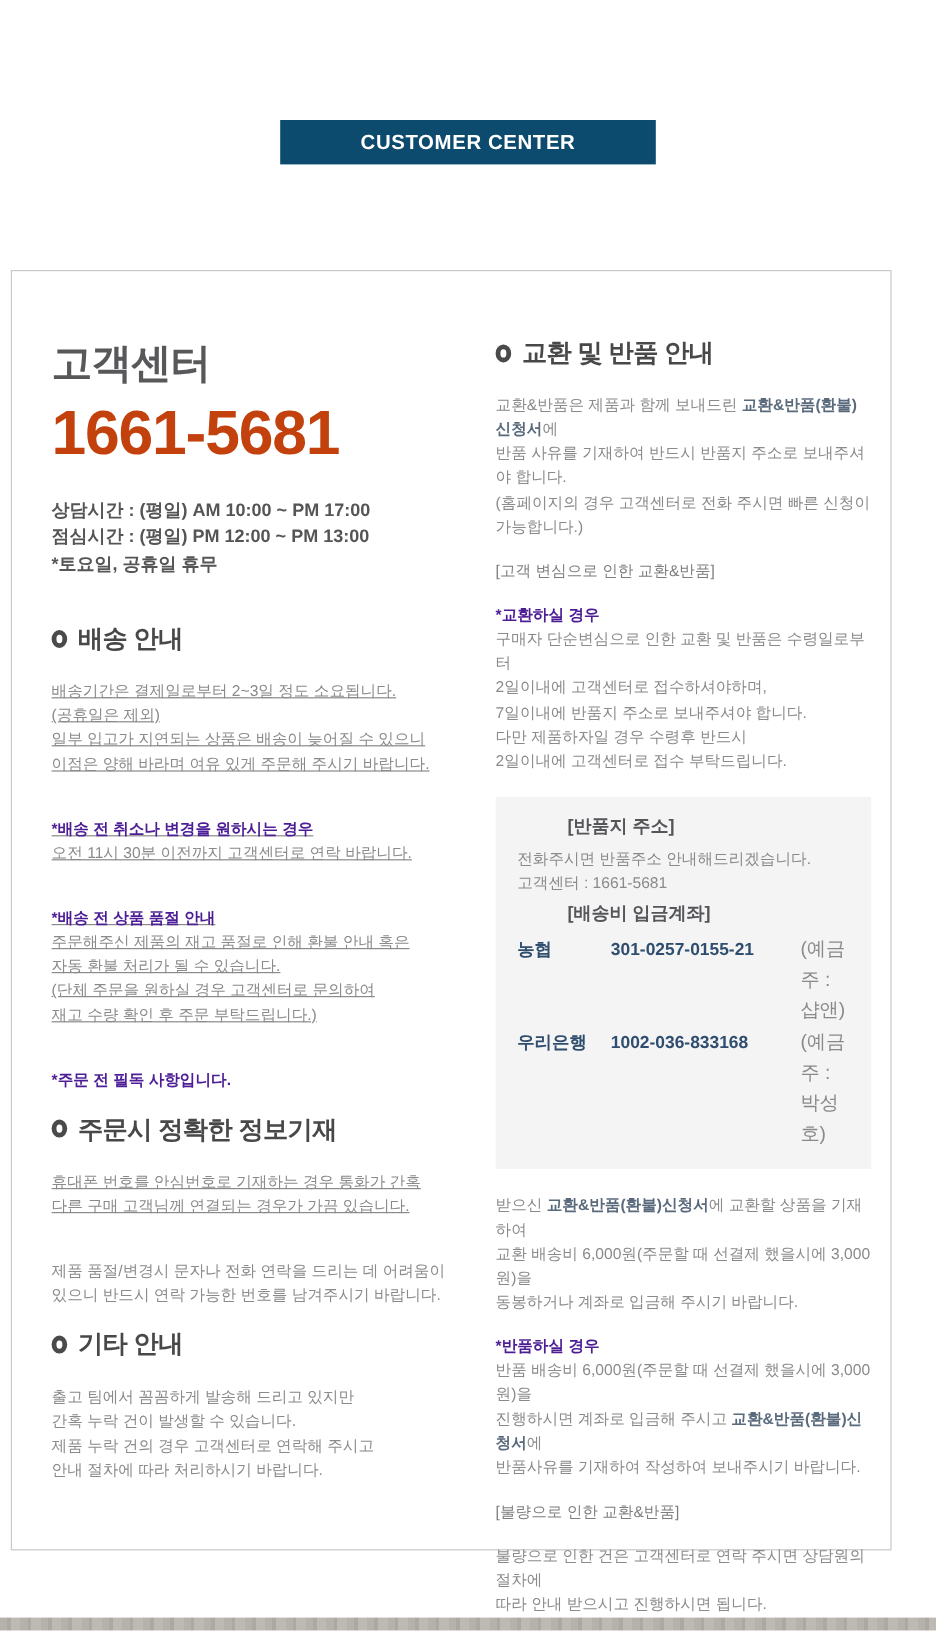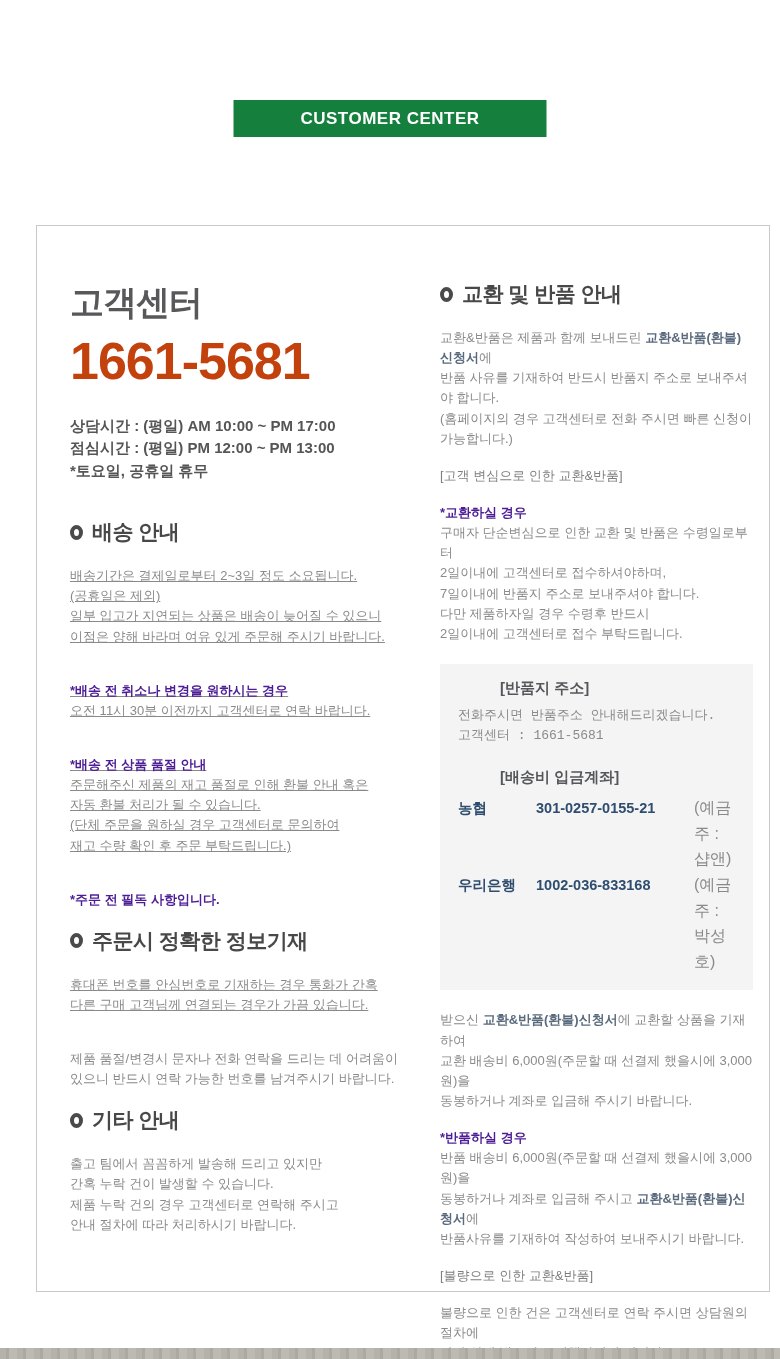--- a/index.html
+++ b/index.html
@@ -1,45 +1,45 @@
 <!DOCTYPE html>
 <html><head>
 <meta charset="utf-8">
 <style>
   html,body{margin:0;padding:0;background:#fff;}
   .page{position:relative;width:780px;height:1359px;background:#fff;overflow:hidden;
         font-family:"Liberation Sans","DejaVu Sans",sans-serif;}
   
   .banner{position:absolute;top:100px;left:50%;transform:translateX(-50%);
-          width:313px;height:37px;background:#15803d;color:#fff;
+          width:313px;height:37px;background:#0c4a6e;color:#fff;
           font-size:17px;font-weight:bold;letter-spacing:.5px;
           display:flex;align-items:center;justify-content:center;}
   
-  .box{position:absolute;top:225px;left:36px;width:734px;height:1067px;
+  .box{position:absolute;top:225px;left:9px;width:734px;height:1067px;
        border:1px solid #c9c9c9;background:#fff;box-sizing:border-box;
        padding:54px 16px 0 33px;display:flex;gap:18px;}
   .col-left{width:352px;flex:none;}
   .col-right{flex:1;min-width:0;}
   
   .title{font-size:34px;font-weight:bold;color:#58585a;margin:0 0 8px 0;letter-spacing:-1px;}
   .phone{font-size:52px;font-weight:bold;color:#c2410c;margin:0 0 26px 0;line-height:1.05;letter-spacing:-1px;}
   .hours{margin:0 0 36px 0;font-size:15px;line-height:1.5;color:#555;font-weight:600;}
   .sec{display:flex;align-items:center;gap:9px;margin:0 0 20px 0;
        font-size:21px;font-weight:bold;color:#484848;letter-spacing:-0.5px;}
   .ring{display:inline-block;width:5px;height:7px;border:4px solid #4a4a4a;border-radius:50%;flex:none;}
   .body{font-size:13px;line-height:1.55;color:#8a8a8a;margin:0 0 17px 0;}
   .subhead{color:#4c1d95;font-weight:bold;}
   .em{color:#5a6a7d;font-weight:bold;}
   .bracket{color:#7e7e7e;}
   .gap-lg{margin-bottom:34px;text-decoration:underline;}
   .section-space{margin-top:16px;}
   
   .graybox{background:#f4f4f4;padding:15px 18px 16px 18px;margin:20px 0 20px 0;}
   .graybox .boxlabel{font-size:15px;color:#55565a;font-weight:600;margin:0 0 8px 0;padding-left:42px;}
-  .graybox .body{margin-bottom:22px;font-family:Liberation Mono, monospace;}
+  .graybox .body{margin-bottom:6px;}
   .acct-row{display:flex;align-items:baseline;font-size:14.5px;line-height:1.6;}
   .acct-bank{width:66px;flex:none;color:#2f4d6e;font-weight:bold;text-align:justify;text-align-last:justify;}
   .acct-num{width:158px;flex:none;color:#2f4d6e;font-weight:bold;margin-left:12px;}
   .acct-holder{color:#8a8a8a;font-size:16px;}
   
   .strip{position:absolute;left:0;bottom:0;width:780px;height:11px;
          background:repeating-linear-gradient(90deg,#b5b1ab 0 6px,#aca8a2 6px 9px,#bdb9b3 9px 17px);}
 </style>
 </head>
 <body>
@@ -125,21 +125,21 @@
       </div>
 
       <p class="body">
         <span>받으신 </span><span class="em">교환&amp;반품(환불)신청서</span><span>에 교환할 상품을 기재하여</span><br>
         <span>교환 배송비 6,000원(주문할 때 선결제 했을시에 3,000원)을<br>동봉하거나 계좌로 입금해 주시기 바랍니다.</span>
       </p>
 
       <p class="body">
         <span class="subhead">*반품하실 경우</span><br>
         <span>반품 배송비 6,000원(주문할 때 선결제 했을시에 3,000원)을</span><br>
-        <span>동봉하거나 계좌로 입금해 주시고 </span><span class="em">교환&amp;반품(환불)신청서</span><span>에</span><br>
+        <span>진행하시면 계좌로 입금해 주시고 </span><span class="em">교환&amp;반품(환불)신청서</span><span>에</span><br>
         <span>반품사유를 기재하여 작성하여 보내주시기 바랍니다.</span>
       </p>
 
       <p class="body bracket">[불량으로 인한 교환&amp;반품]</p>
       <p class="body">불량으로 인한 건은 고객센터로 연락 주시면 상담원의 절차에<br>따라 안내 받으시고 진행하시면 됩니다.</p>
       <p class="body">상품을 수령하시고 불량 여부를 꼼꼼하게 체크하시면<br>제품 불량에 따른 반품 처리 규정의 불이익을 당하지 않을 수<br>있습니다.</p>
 
     </div>
   </div>
 

